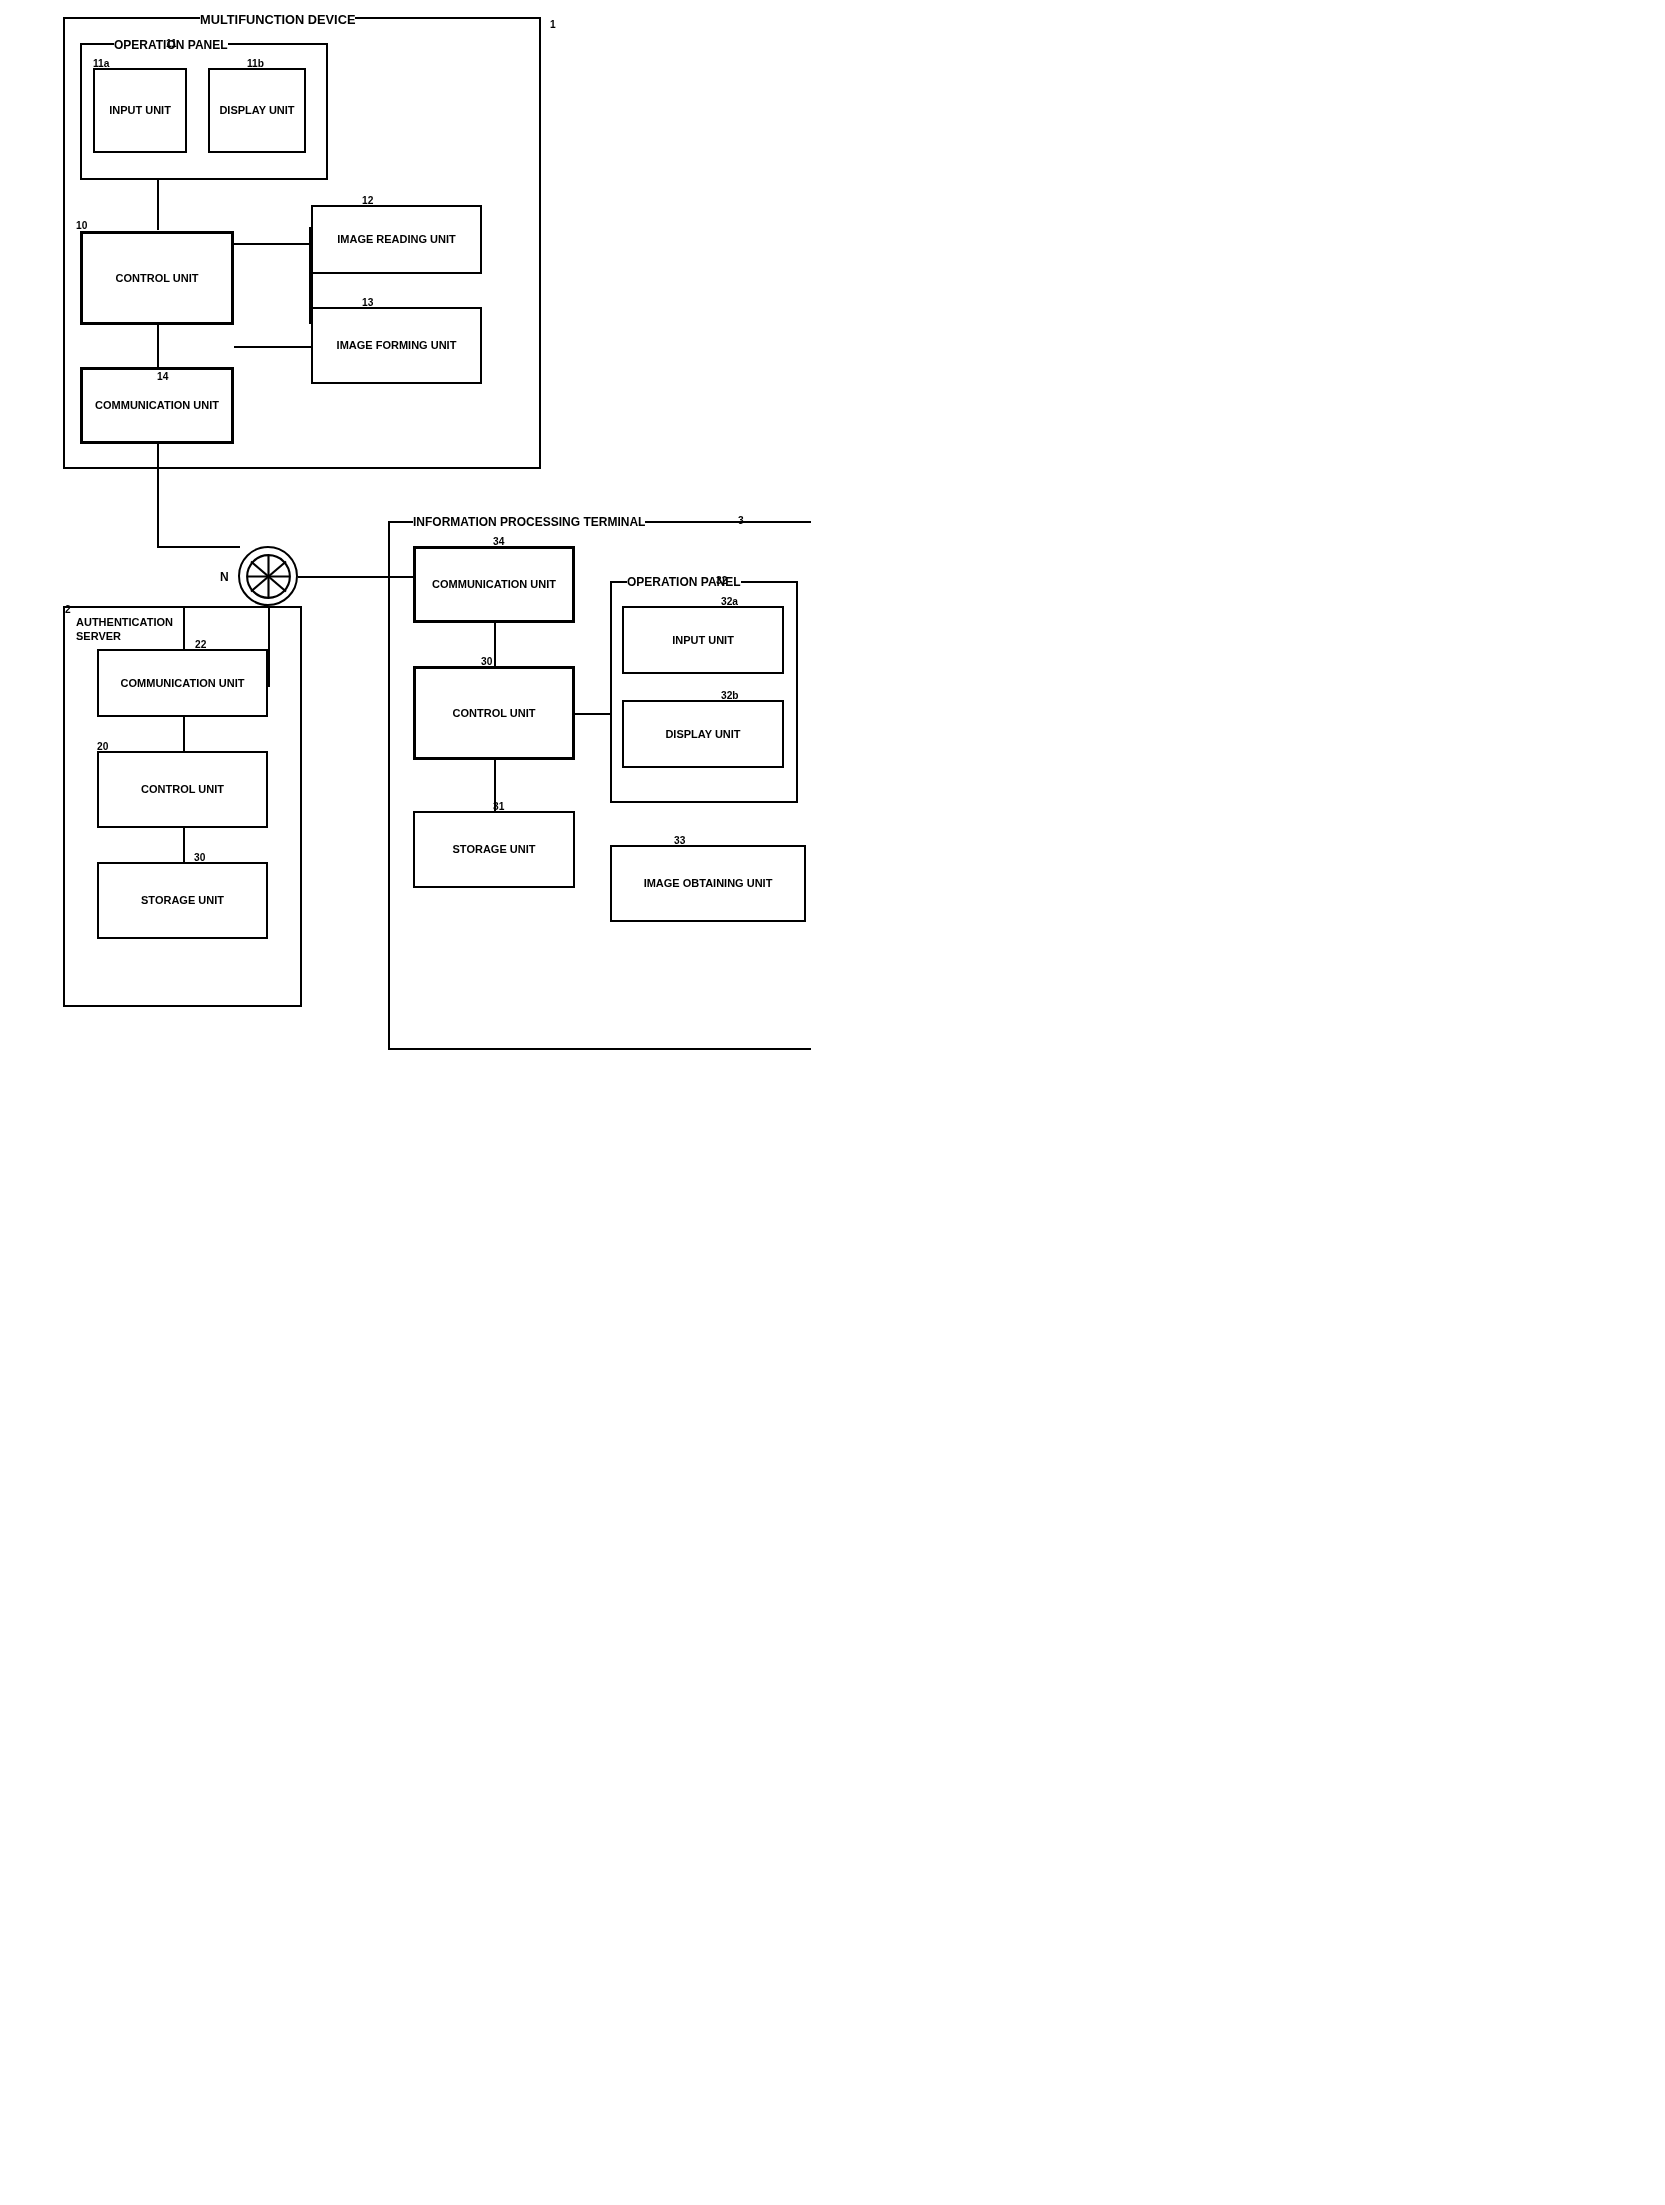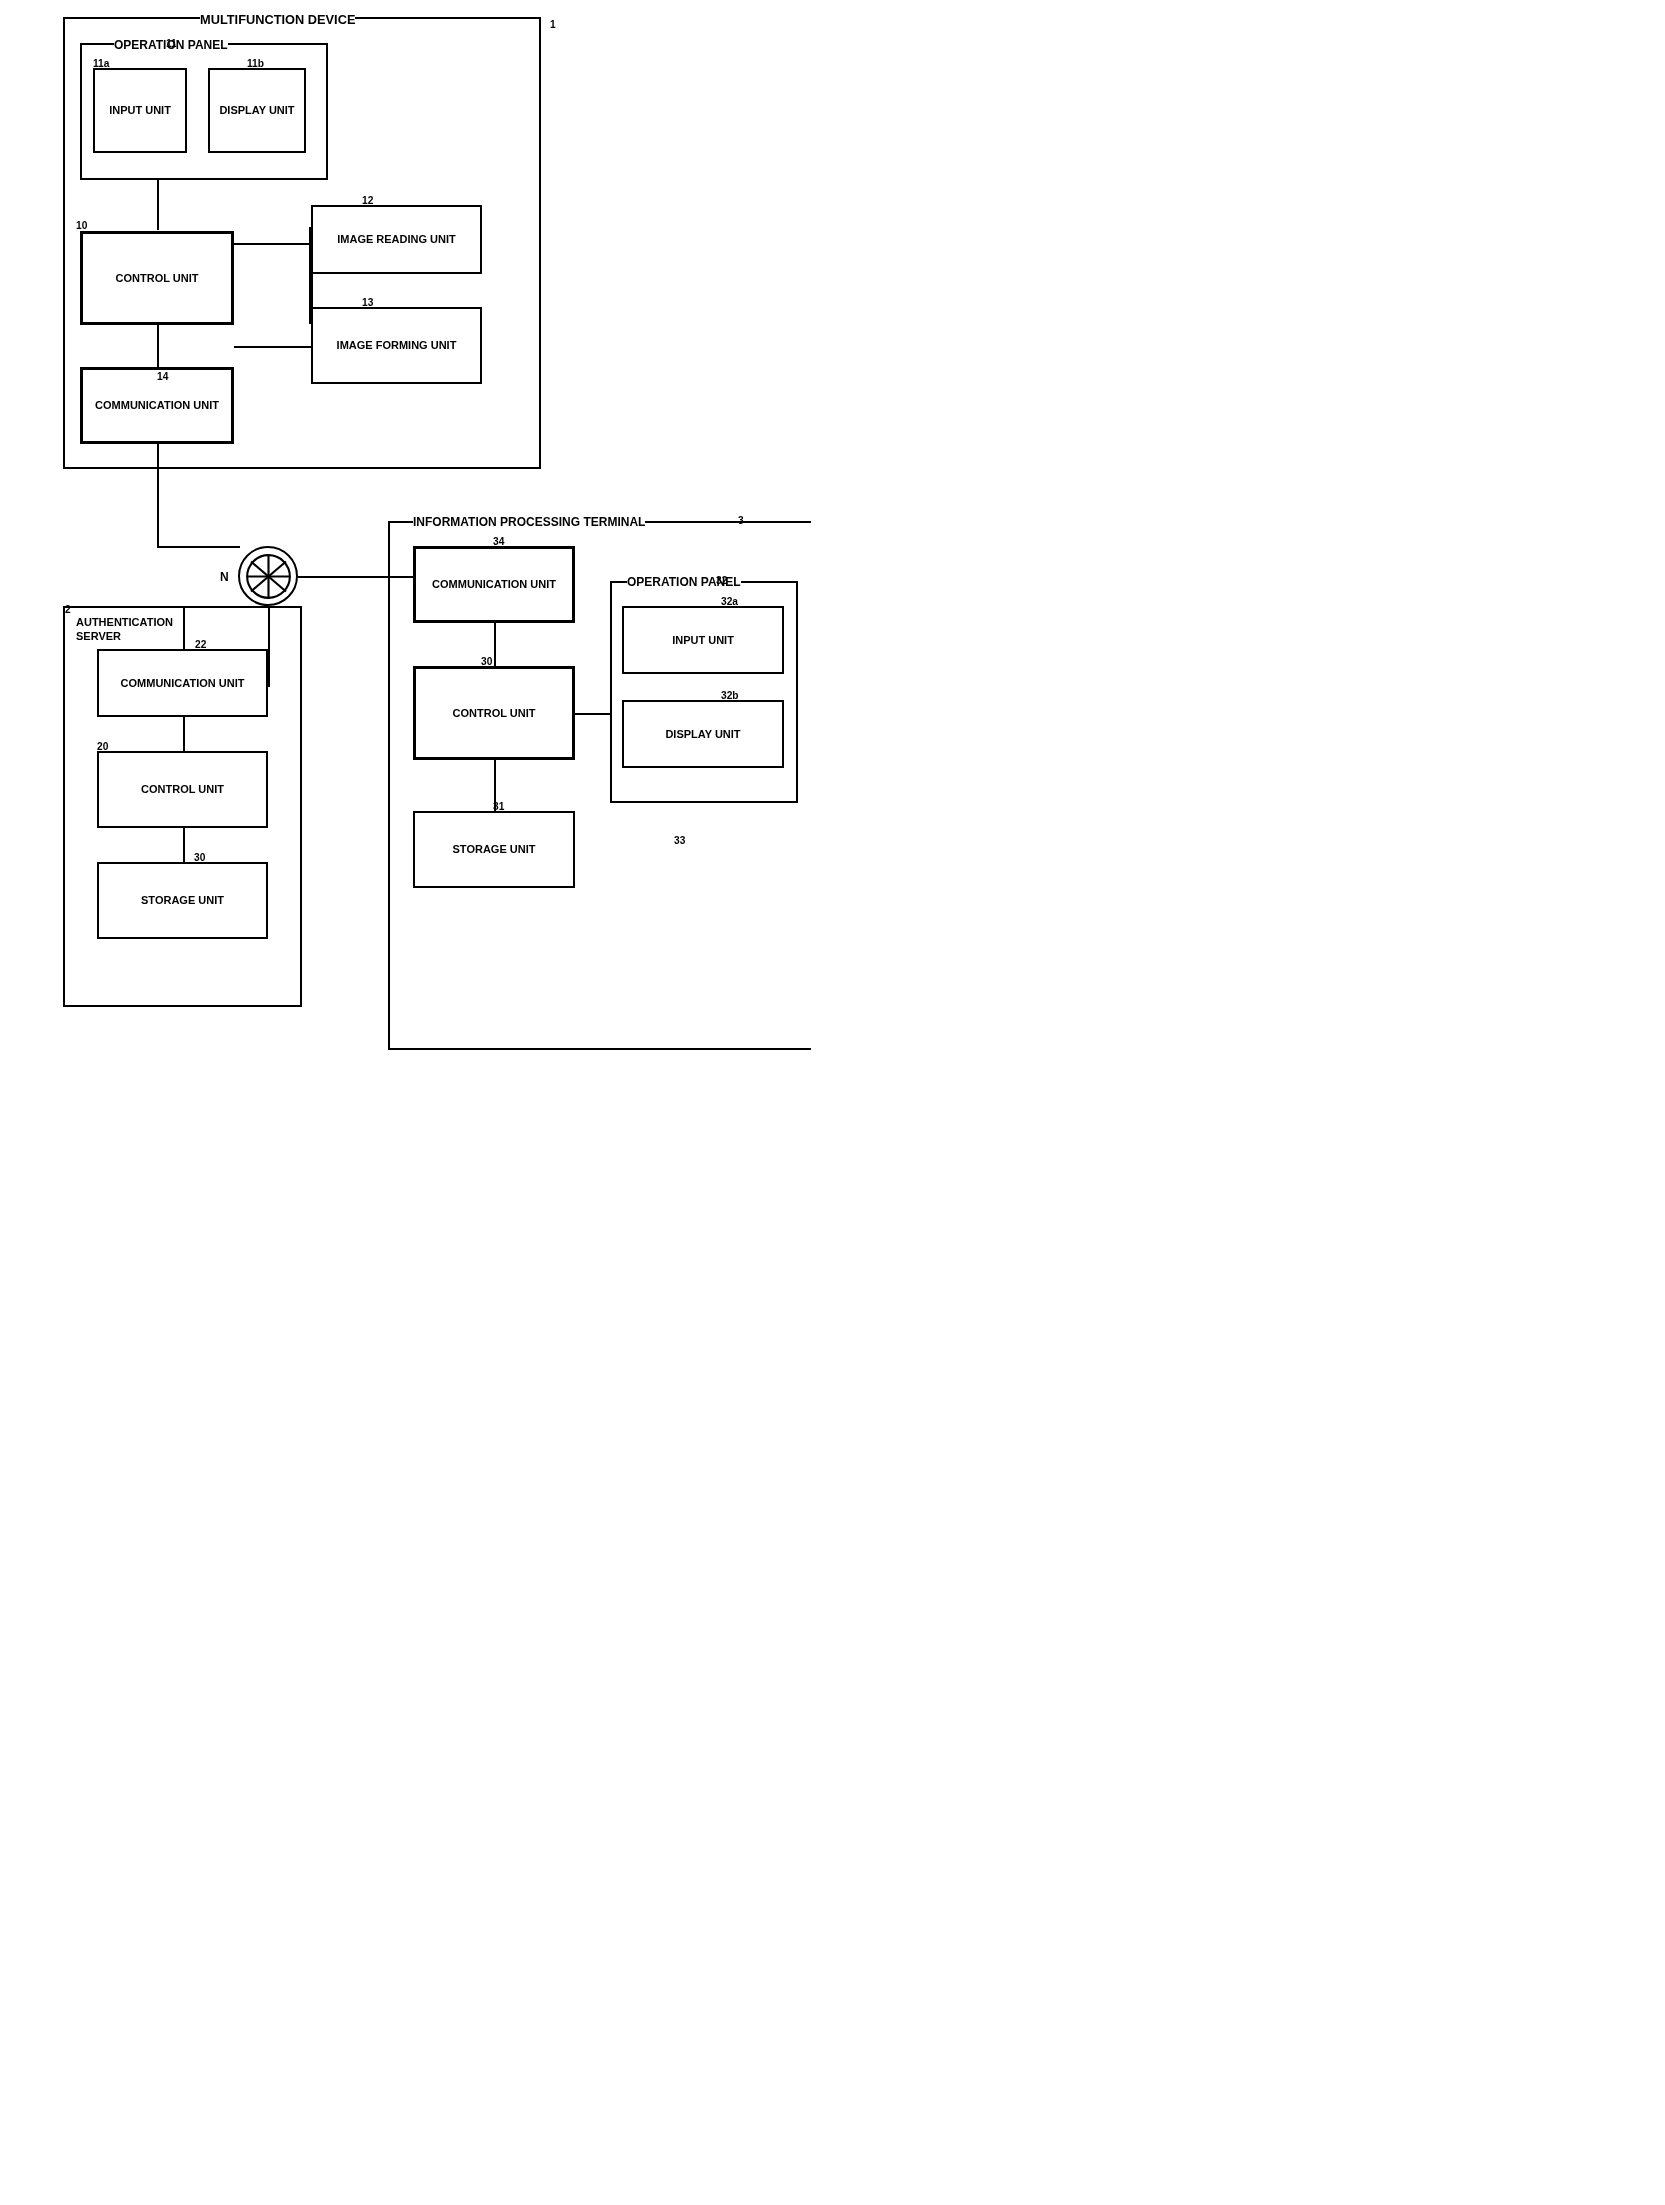--- a/index.html
+++ b/index.html
@@ -232,20 +232,24 @@
 UNIT</span>
   </div>
   <span class="ref" style="left:692px; top:596px;">32a</span>
 
   <div class="box" style="left:593px; top:700px; width:162px; height:68px;">
     <span>DISPLAY
 UNIT</span>
   </div>
   <span class="ref" style="left:692px; top:690px;">32b</span>
 
+  <div class="box" style="left:581px; top:845px; width:196px; height:77px;">
+    <span>IMAGE
+OBTAINING UNIT</span>
+  </div>
   <span class="ref" style="left:645px; top:835px;">33</span>
 
   <div class="line line-v" style="left:465px; top:623px; height:44px;"></div>
 
   <div class="line line-v" style="left:465px; top:760px; height:53px;"></div>
 
   <div class="line line-h" style="left:546px; top:713px; width:36px;"></div>
 
   <div class="line line-h" style="left:269px; top:576px; width:117px;"></div>
 

